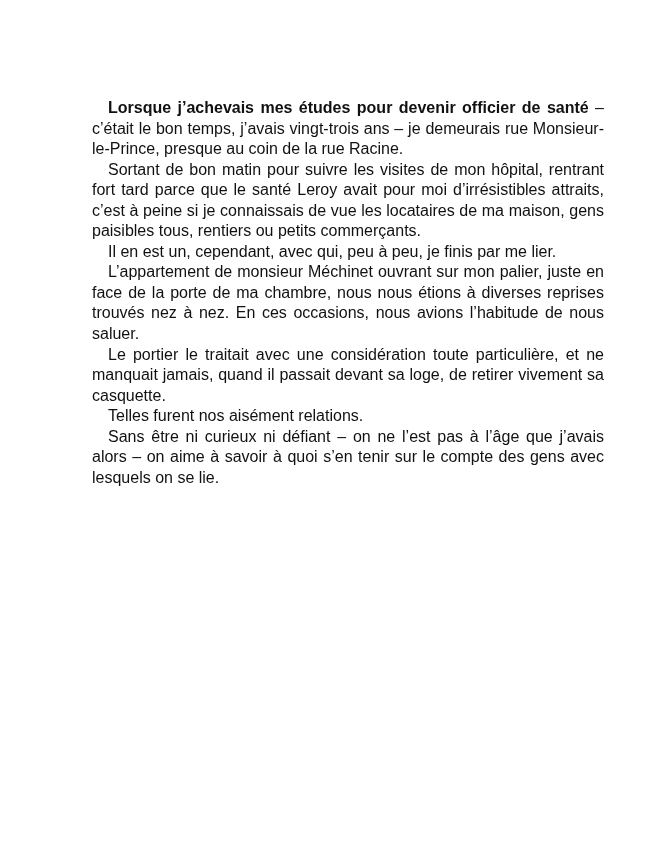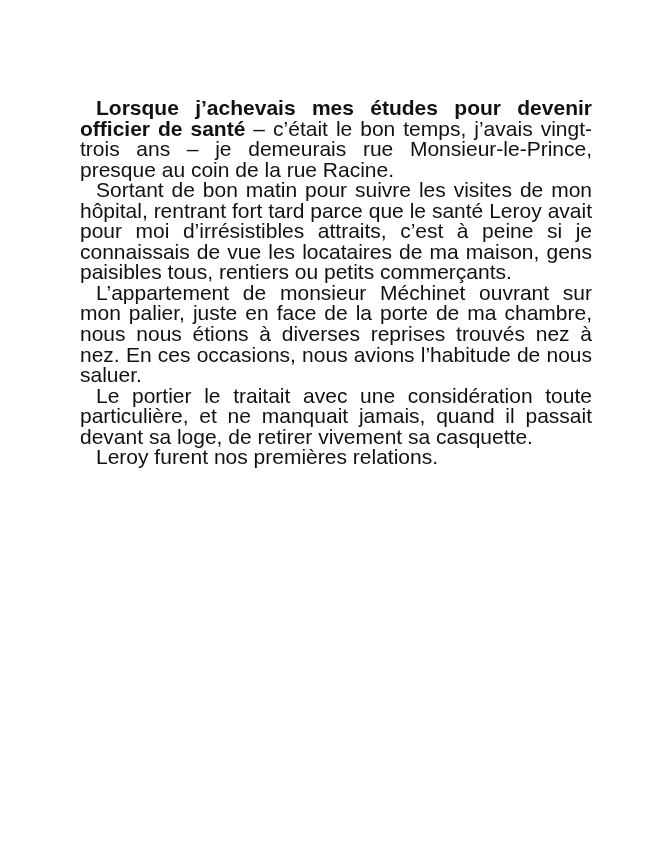--- a/index.html
+++ b/index.html
@@ -8,40 +8,42 @@
       background: #ffffff;
     }
     body {
       width: 660px;
       height: 847px;
       position: relative;
       overflow: hidden;
     }
     .page {
       position: absolute;
-      left: 80px;
+      left: 92px;
       top: 98px;
       width: 512px;
       font-family: "Liberation Sans", sans-serif;
-      font-size: 21px;
+      font-size: 16px;
       line-height: 20.55px;
       color: #111111;
     }
     .para {
       margin: 0;
       text-indent: 16px;
       text-align: justify;
       hyphens: none;
     }
     .lead {
       font-weight: bold;
     }
   </style>
 </head>
 <body>
 
 <div class="page">
   <p class="para"><span class="lead">Lorsque j’achevais mes études pour devenir officier de santé</span><span> – c’était le bon temps, j’avais vingt-trois ans – je demeurais rue Monsieur-le-Prince, presque au coin de la rue Racine.</span></p>
   <p class="para">Sortant de bon matin pour suivre les visites de mon hôpital, rentrant fort tard parce que le santé Leroy avait pour moi d’irrésistibles attraits, c’est à peine si je connaissais de vue les locataires de ma maison, gens paisibles tous, rentiers ou petits commerçants.</p>
+  <p class="para">Il en est un, cependant, avec qui, peu à peu, je finis par me lier.</p>
   <p class="para">L’appartement de monsieur Méchinet ouvrant sur mon palier, juste en face de la porte de ma chambre, nous nous étions à diverses reprises trouvés nez à nez. En ces occasions, nous avions l’habitude de nous saluer.</p>
   <p class="para">Le portier le traitait avec une considération toute particulière, et ne manquait jamais, quand il passait devant sa loge, de retirer vivement sa casquette.</p>
-  <p class="para">Leroy furent nos premières relations.</p>
+  <p class="para">Telles furent nos aisément relations.</p>
+  <p class="para">Sans être ni curieux ni défiant – on ne l’est pas à l’âge que j’avais alors – on aime à savoir à quoi s’en tenir sur le compte des gens avec lesquels on se lie.</p>
 </div>
 
 </body></html>

